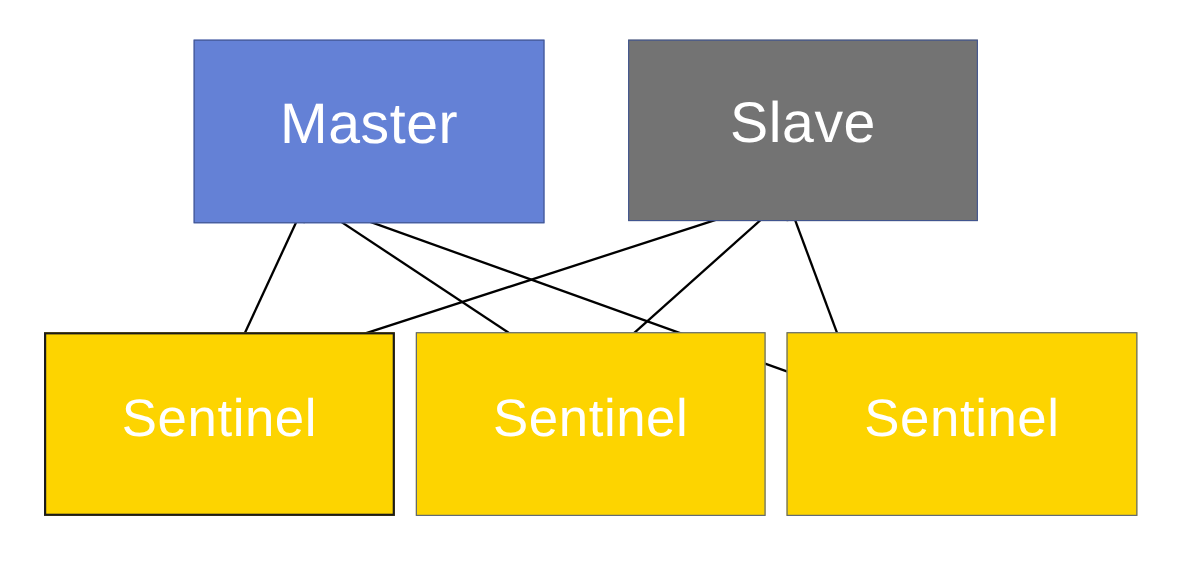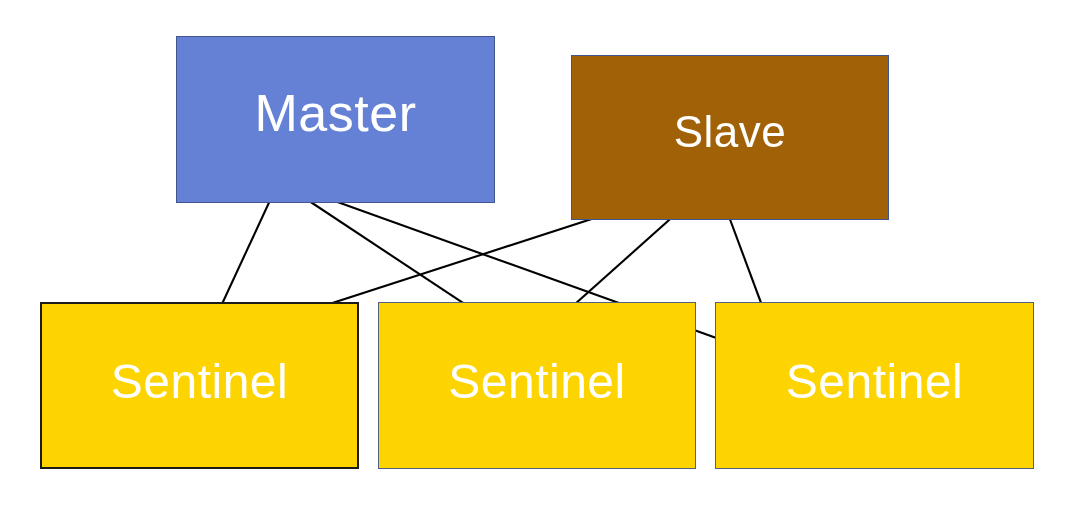--- a/index.html
+++ b/index.html
@@ -41,24 +41,23 @@
     height: 167px;
     background: #6481d6;
     border: 1.5px solid #41558f;
     font-size: 52px;
   }
   #slave {
     left: 571px;
     top: 36px;
     width: 318px;
     height: 165px;
-    background: #a16207;
+    background: #737373;
     border: 1.5px solid #41558f;
-    font-size: 44px;
-    margin-top: 19px;
+    font-size: 52px;
   }
   #sentinel-1 {
     left: 40px;
     top: 302px;
     width: 319px;
     height: 167px;
     background: #fdd400;
     border: 2px solid #1b1b1b;
     font-size: 48px;
   }

